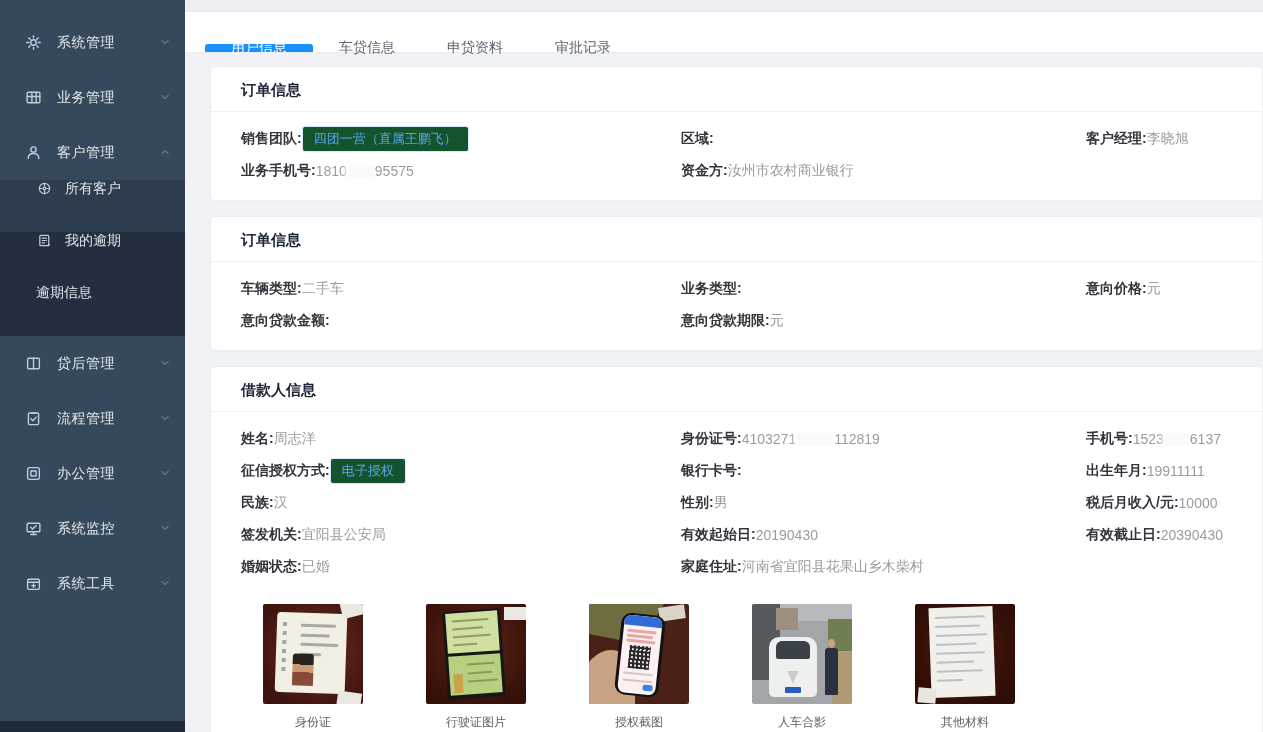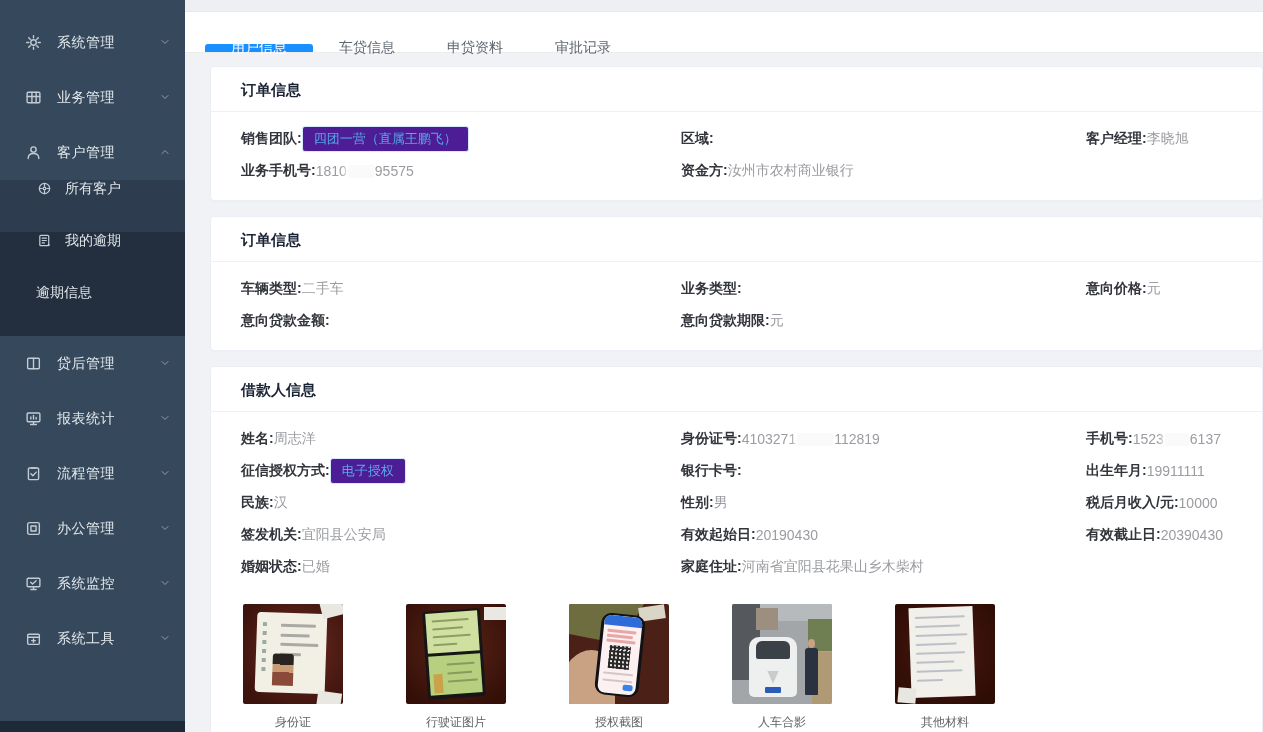--- a/index.html
+++ b/index.html
@@ -32,26 +32,26 @@
   .content { padding:13px 0 0 25px; }
   .card { background:#fff; border:1px solid #ebeef5; border-radius:4px; margin-bottom:15px;
     box-shadow:0 1px 2px rgba(0,0,0,.02); }
   .card-h { padding:14px 30px 11px; font-size:15px; font-weight:bold; color:#1b2435;
     border-bottom:1px solid #f0f0f0; }
   .card-b { padding:11px 0 13px; }
   .frow { display:grid; grid-template-columns:440px 405px 1fr; padding:0 30px; min-height:32px; align-items:center; }
   .f { display:flex; align-items:center; gap:0; white-space:nowrap; overflow:visible; }
   .f .lab { font-weight:bold; color:#32353c; font-size:14px; }
   .f .val { color:#9a9ca1; font-size:14px; display:flex; align-items:center; }
-  .tag { background:#4c1d95; border:1px solid #d6eafc; color:#58a6e8; border-radius:3px;
+  .tag { background:#14532d; border:1px solid #d6eafc; color:#58a6e8; border-radius:3px;
     padding:3px 11px; font-size:13px; cursor:pointer; }
   .redact { display:inline-block; vertical-align:middle; height:13px; border-radius:2px;
     background:#fafafa; box-shadow:0 0 4px 3px rgba(255,255,255,.92); margin:0 1px; }
   
-  .photos { display:flex; gap:63px; padding:21px 30px 0 32px; }
+  .photos { display:flex; gap:63px; padding:21px 30px 0 52px; }
   .ph { width:100px; flex:none; cursor:pointer; }
   .ph .img { width:100px; height:100px; position:relative; overflow:hidden; border-radius:2px; }
   .ph .cap { margin-top:10px; text-align:center; font-size:12px; color:#606266; }
   .abs { position:absolute; }
   
   .p1 { background:radial-gradient(circle at 55% 45%, #6b2a1e, #3c130d 85%); }
   .p1 .card1 { left:13%; top:9%; width:70%; height:80%; background:#f2efe4; transform:rotate(2deg); border-radius:4px; }
   .p1 .vband { left:9%; top:12%; width:4px; height:62%; background:repeating-linear-gradient(#9aa 0 4px, transparent 4px 9px); }
   .p1 .t { height:3px; background:#a9aaa4; border-radius:1px; }
   .p1 .portrait { left:24%; bottom:9%; width:30%; height:40%; background:linear-gradient(#2a2420 0 34%, #c89b72 34% 58%, #8a4a3a 58%); border-radius:3px 3px 0 0; }
@@ -176,32 +176,20 @@
             <rect x="2.5" y="3" width="11" height="10" rx="1"></rect>
             <path d="M8 3v10"></path>
           </svg>
       </span>
       <span class="tl">贷后管理</span>
       <span class="chev"><svg class="lin" width="12" height="12" viewBox="0 0 16 16">
             <polyline points="4,6 8,10 12,6"></polyline>
           </svg></span>
     </div>
 
-    <div class="side-item">
-      <span class="ic">
-        <svg class="lin" width="17" height="17" viewBox="0 0 16 16">
-            <rect x="2" y="2.8" width="12" height="8.2" rx="1"></rect>
-            <path d="M8 11v2M5.3 13.6h5.4M5.5 8.5v-2M8 8.5v-3.4M10.5 8.5v-1.4"></path>
-          </svg>
-      </span>
-      <span class="tl">报表统计</span>
-      <span class="chev"><svg class="lin" width="12" height="12" viewBox="0 0 16 16">
-            <polyline points="4,6 8,10 12,6"></polyline>
-          </svg></span>
-    </div>
 
     <div class="side-item">
       <span class="ic">
         <svg class="lin" width="17" height="17" viewBox="0 0 16 16">
             <rect x="3.2" y="2.8" width="9.6" height="11" rx="1"></rect>
             <path d="M6 2.8h4M5.6 8.3l1.8 1.8 3.2-3.4"></path>
           </svg>
       </span>
       <span class="tl">流程管理</span>
       <span class="chev"><svg class="lin" width="12" height="12" viewBox="0 0 16 16">

